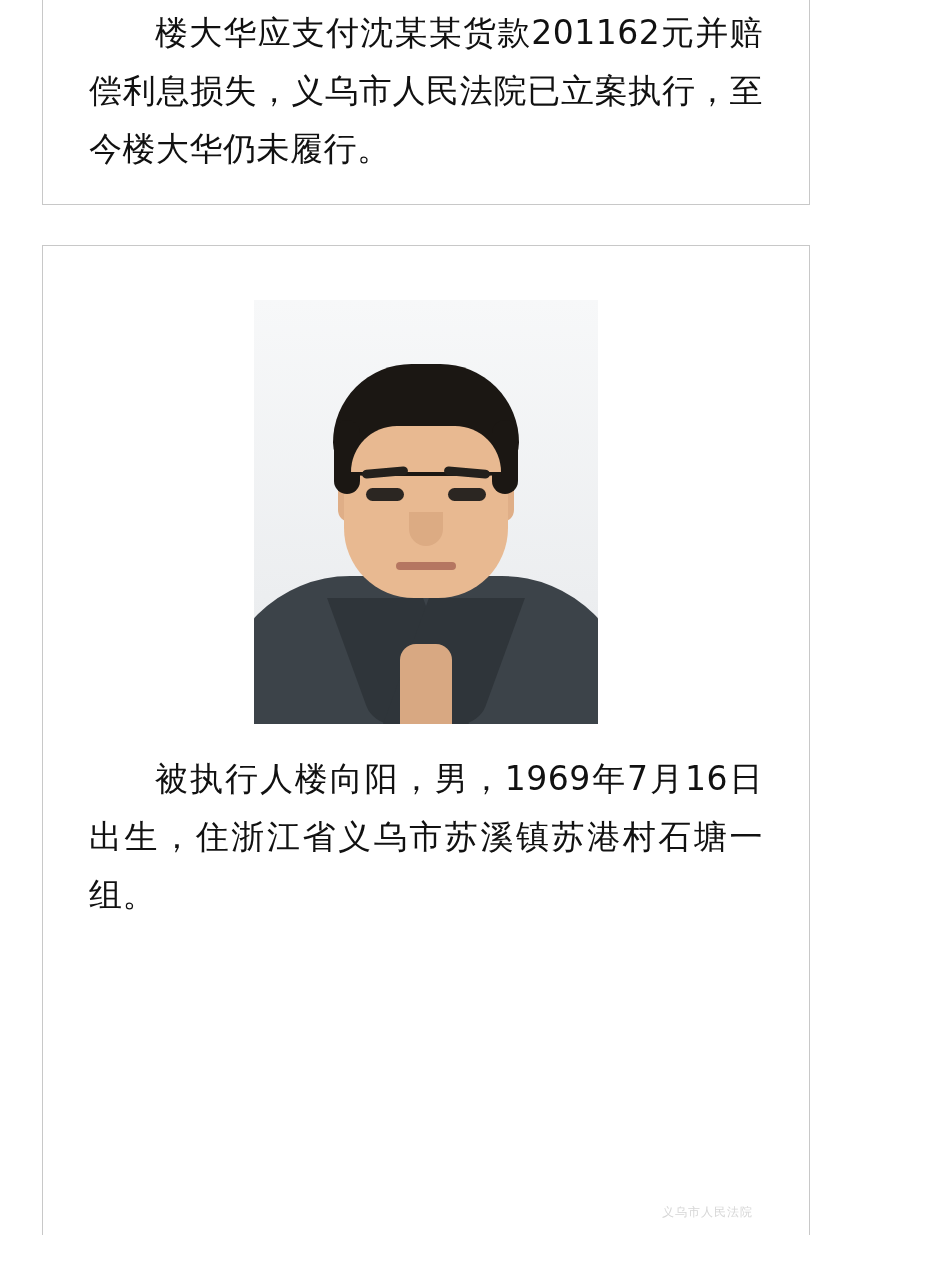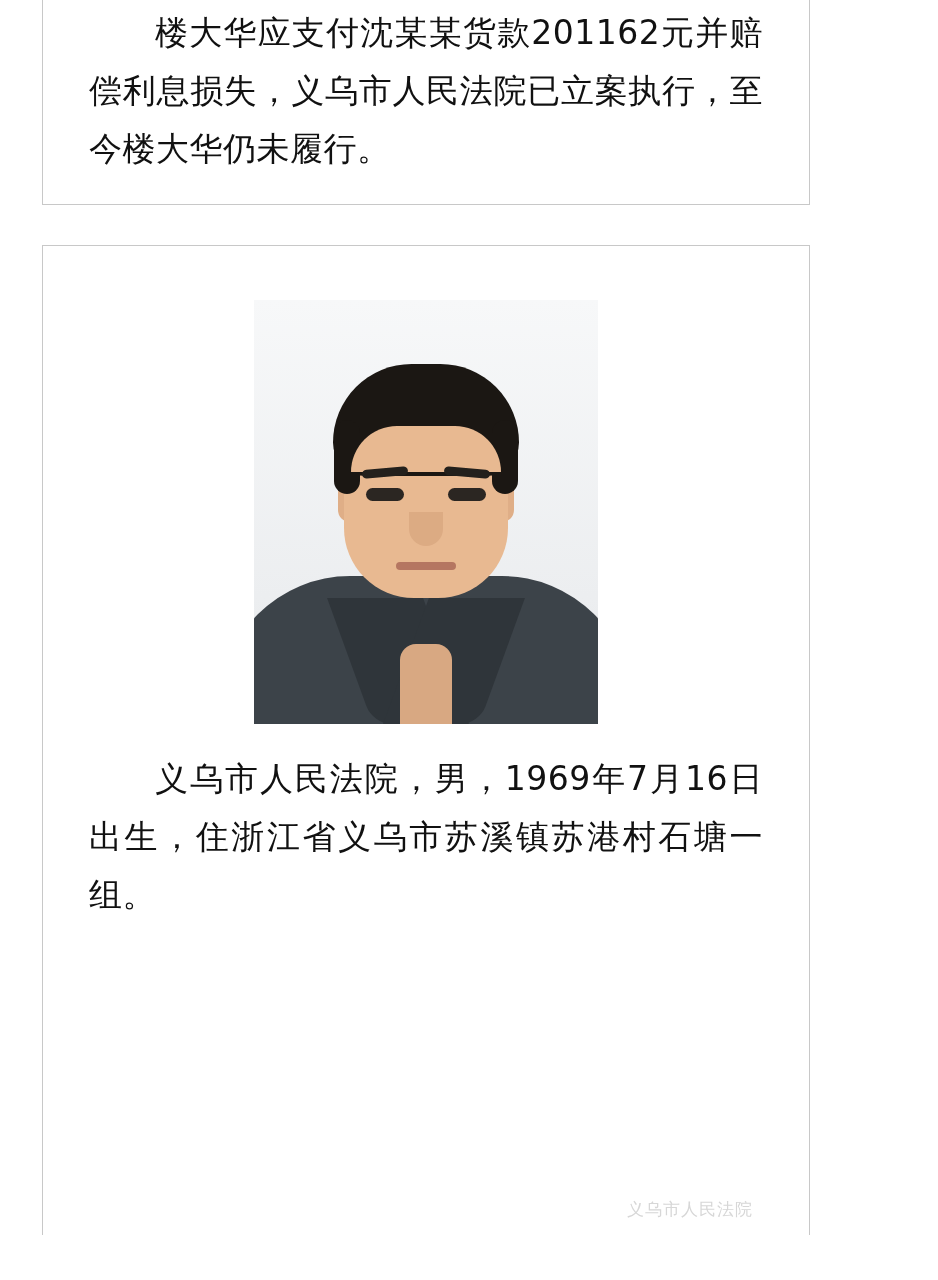--- a/index.html
+++ b/index.html
@@ -216,21 +216,21 @@
     width: 60px;
     height: 8px;
     background: #b57661;
     border-radius: 5px;
   }
 
   .watermark {
     position: absolute;
     right: 56px;
     bottom: 14px;
-    font-size: 17px;
+    font-size: 12px;
     color: #d7d7d7;
     letter-spacing: 1px;
   }
 </style>
 </head>
 <body>
 
 <div class="page">
 
   <div class="card top">
@@ -256,19 +256,19 @@
         <div class="ph-fore"></div>
         <div class="ph-brow-l"></div>
         <div class="ph-brow-r"></div>
         <div class="ph-eye-l"></div>
         <div class="ph-eye-r"></div>
         <div class="ph-nose"></div>
         <div class="ph-mouth"></div>
       </div>
     </div>
 
-    <p class="para">义乌市人民法院，男，1969年7月16日出生，住浙江省义乌市苏溪镇苏港村石塘一组。</p>
+    <p class="para">被执行人楼向阳，男，1969年7月16日出生，住浙江省义乌市苏溪镇苏港村石塘一组。</p>
 
 
     <div class="watermark">义乌市人民法院</div>
   </div>
 
 </div>
 
 </body></html>

